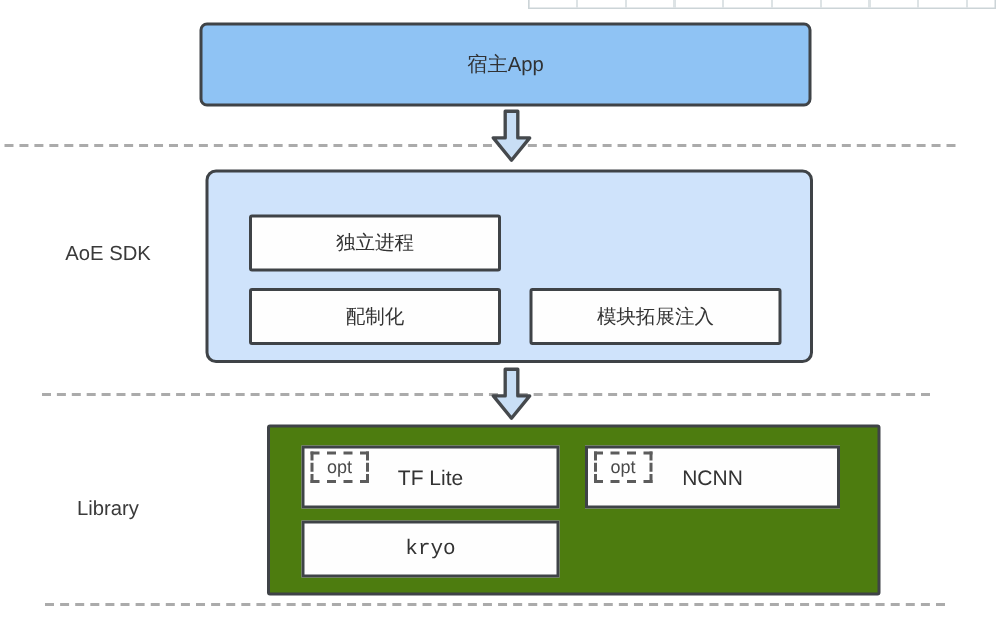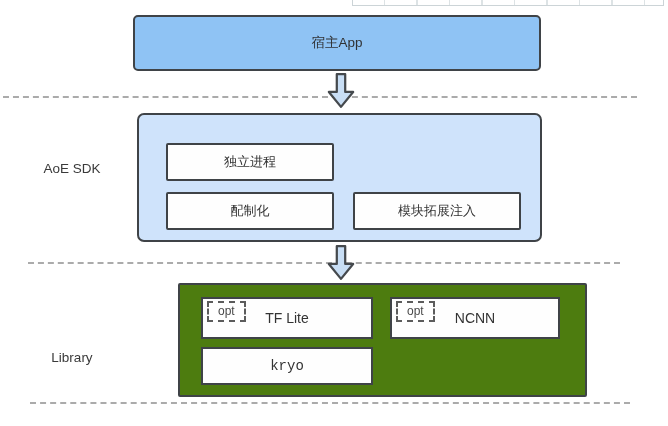--- a/index.html
+++ b/index.html
@@ -35,21 +35,21 @@
   .arrow { position:absolute; width:28px; height:38px; }
   .arrow-1 { left:327px; top:72px; }
   .arrow-2 { left:327px; top:244px; }
 
   
   .side-label {
     position:absolute; left:18px; width:108px; text-align:center;
     font-size:13.5px; line-height:17px; color:#3a3a3a;
   }
   .side-label.sdk { top:160px; }
-  .side-label.lib { top:349px; }
+  .side-label.lib { top:330px; }
 
   
   .sdk-container {
     position:absolute; left:137px; top:113px; width:401px; height:125px;
     background:#cfe3fb; border:2.5px solid #3f4347; border-radius:7px;
   }
   .module-box {
     position:absolute; width:164px; height:34px;
     background:#fefefe; border:2px solid #3f4347; border-radius:2px;
     display:flex; align-items:center; justify-content:center;

